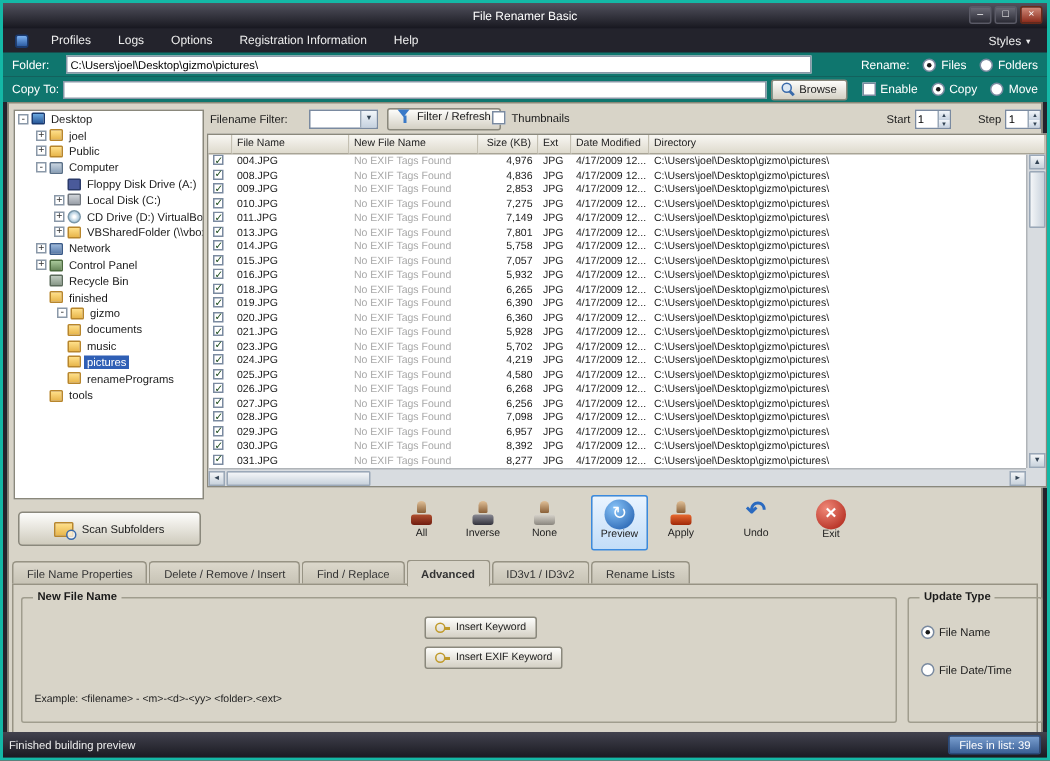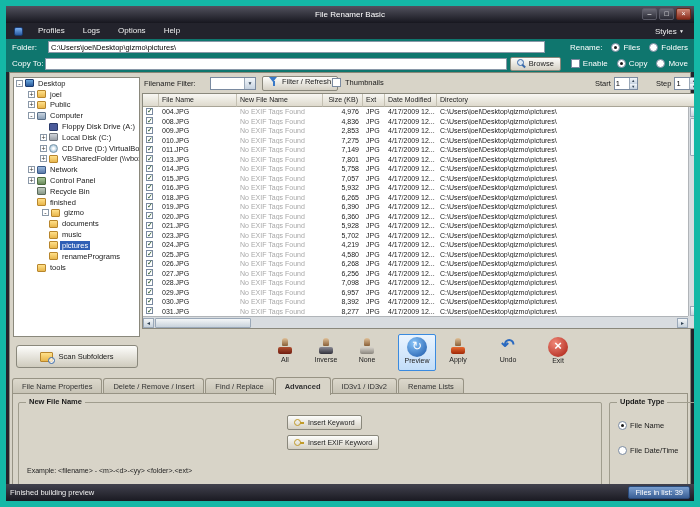--- a/index.html
+++ b/index.html
@@ -1,18 +1,18 @@
 <!DOCTYPE html>
 <html><head>
 <meta charset="utf-8">
 <style>
   * { margin:0; padding:0; box-sizing:border-box; }
   html,body { width:700px; height:507px; }
   body { font-family:"Liberation Sans", sans-serif; background:#444; }
-  .window { position:relative; width:700px; height:507px; background:#23232c; overflow:hidden; border:6px solid #14b8a6; }
+  .window { position:relative; width:700px; height:507px; background:#23232c; overflow:hidden; border:2px solid #14b8a6; }
 
   
   .titlebar { position:absolute; top:0; left:0; right:0; height:17px;
     background:linear-gradient(#52525e,#17171f); color:#fff; font-size:8px;
     display:flex; align-items:center; justify-content:center; }
   .win-controls { position:absolute; right:3px; top:2px; display:flex; gap:2px; }
   .win-btn { width:15px; height:12px; border:1px solid #5a5a66; border-radius:2px;
     background:linear-gradient(#6a6a76,#2a2a34); color:#fff; font-size:7px; line-height:10px; text-align:center; }
   .win-btn.close { background:linear-gradient(#d08a7a,#8a2a1a); border-color:#6a2a1a; }
 
@@ -218,20 +218,21 @@
       <div class="win-btn close">×</div>
     </div>
   </div>
 
   <div class="menubar">
     <span class="app-icon"></span>
     <span style="display:flex;height:100%;">
         <span class="menu-item">Profiles</span>
         <span class="menu-item">Logs</span>
         <span class="menu-item">Options</span>
+        <span class="menu-item">Registration Information</span>
         <span class="menu-item">Help</span>
       </span>
     <span class="styles-btn">
       <span>Styles</span>
       <span class="arr">▼</span>
     </span>
   </div>
 
   <div class="chrome-row folder-row">
     <span class="row-label">Folder:</span>

